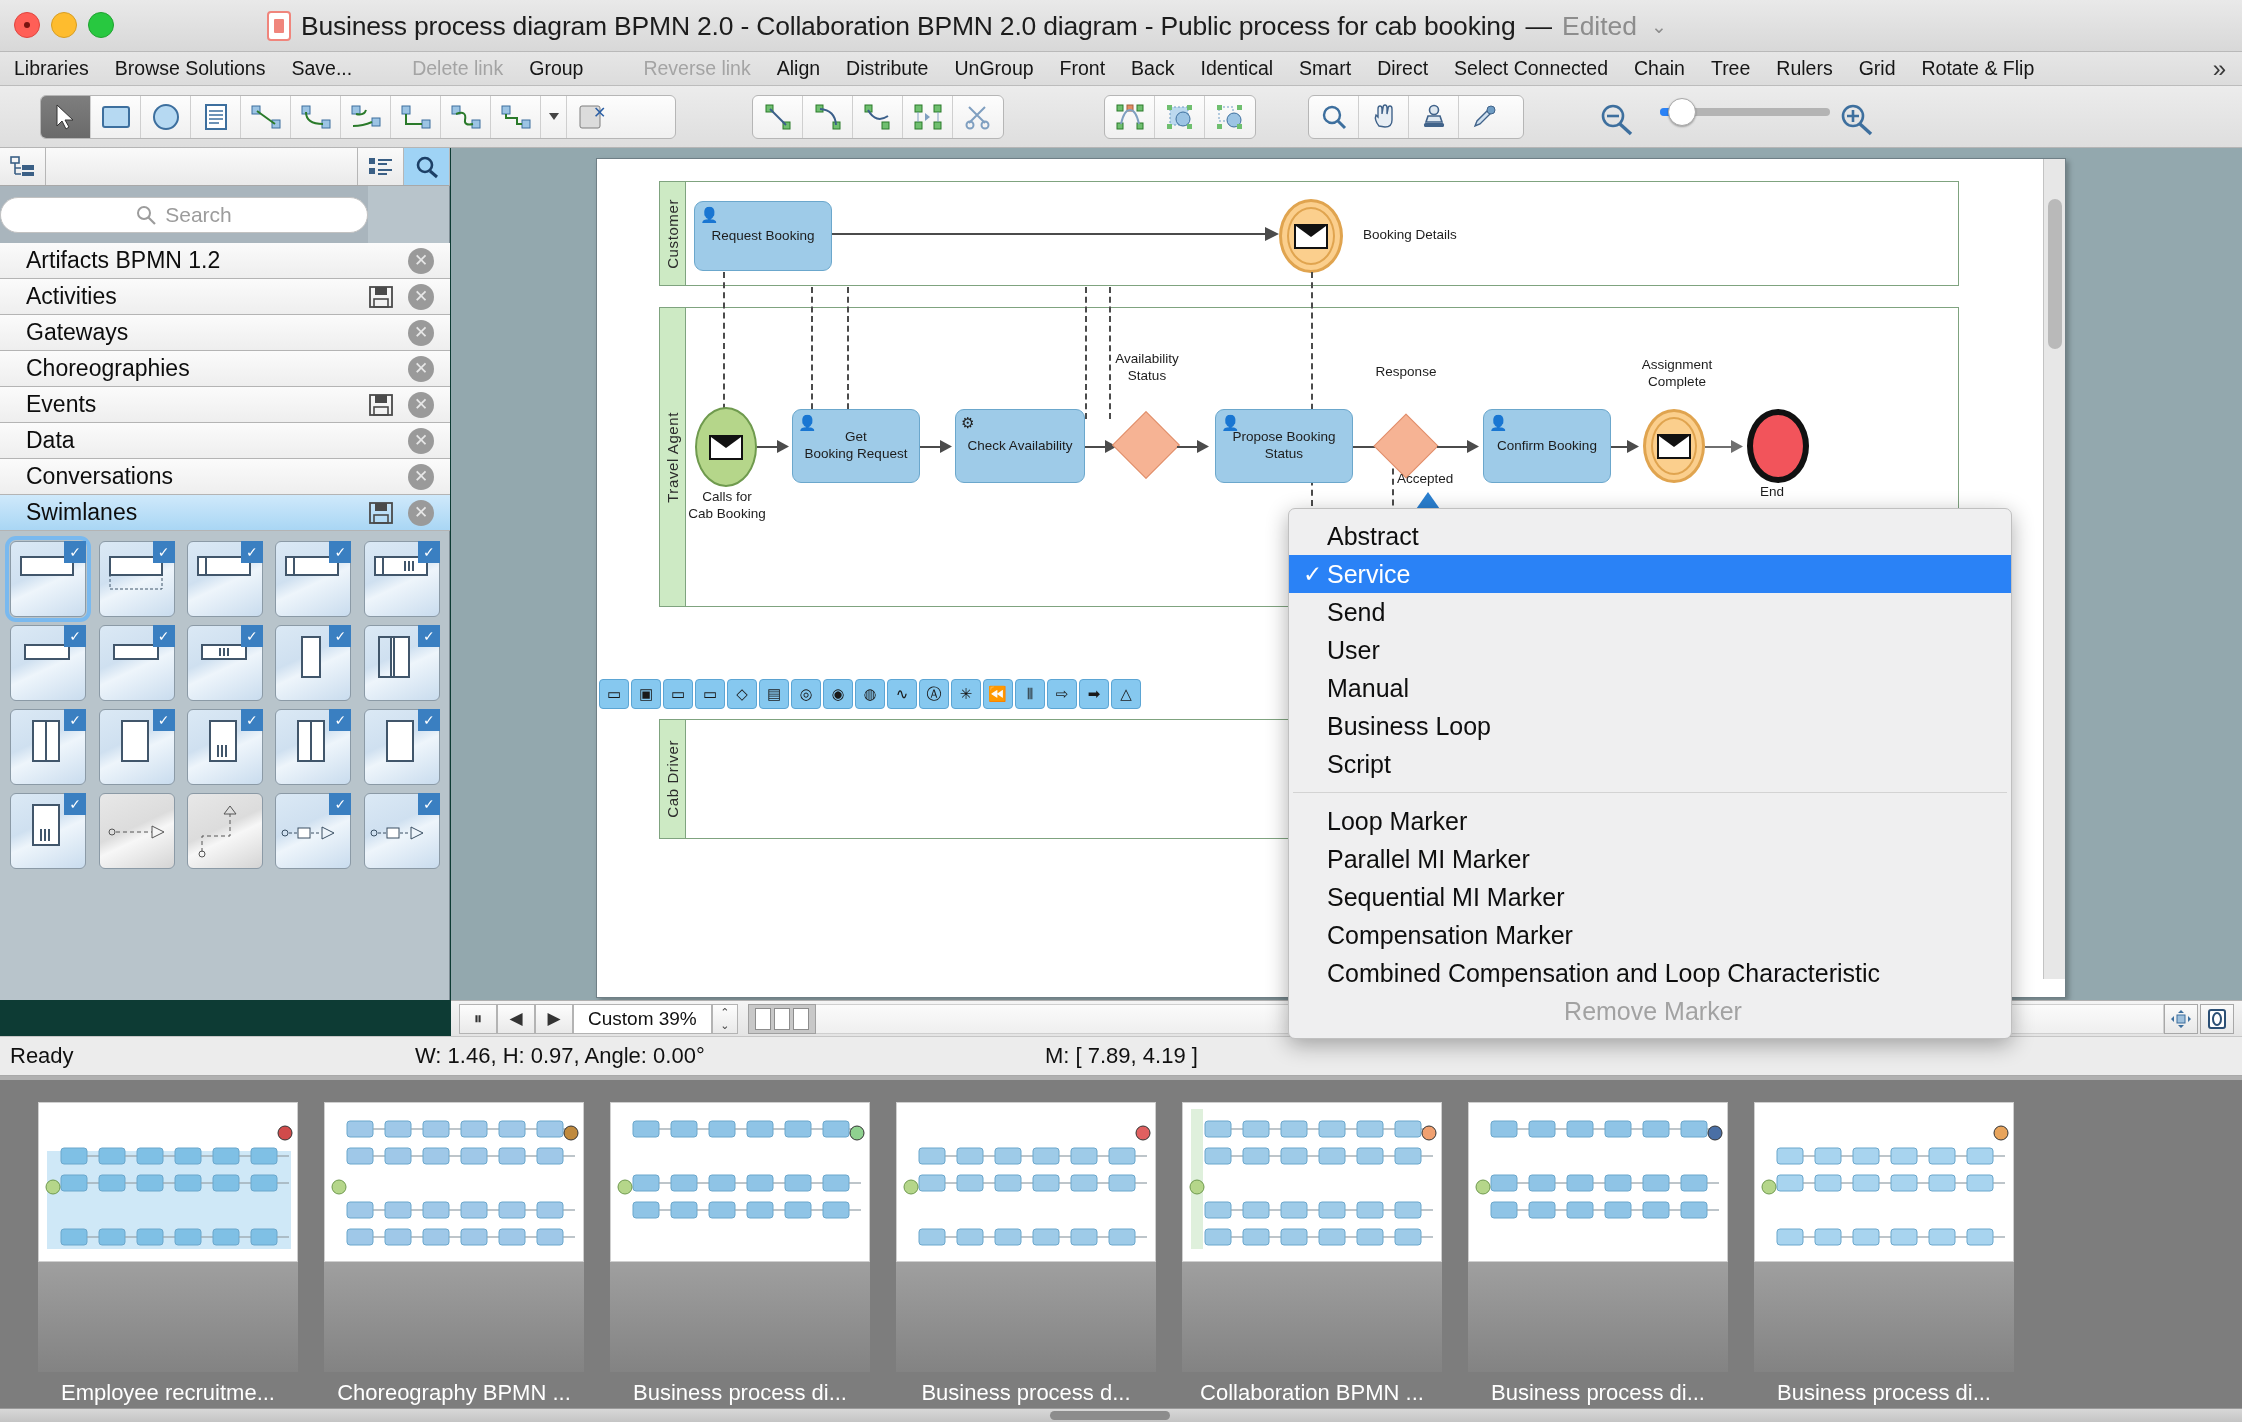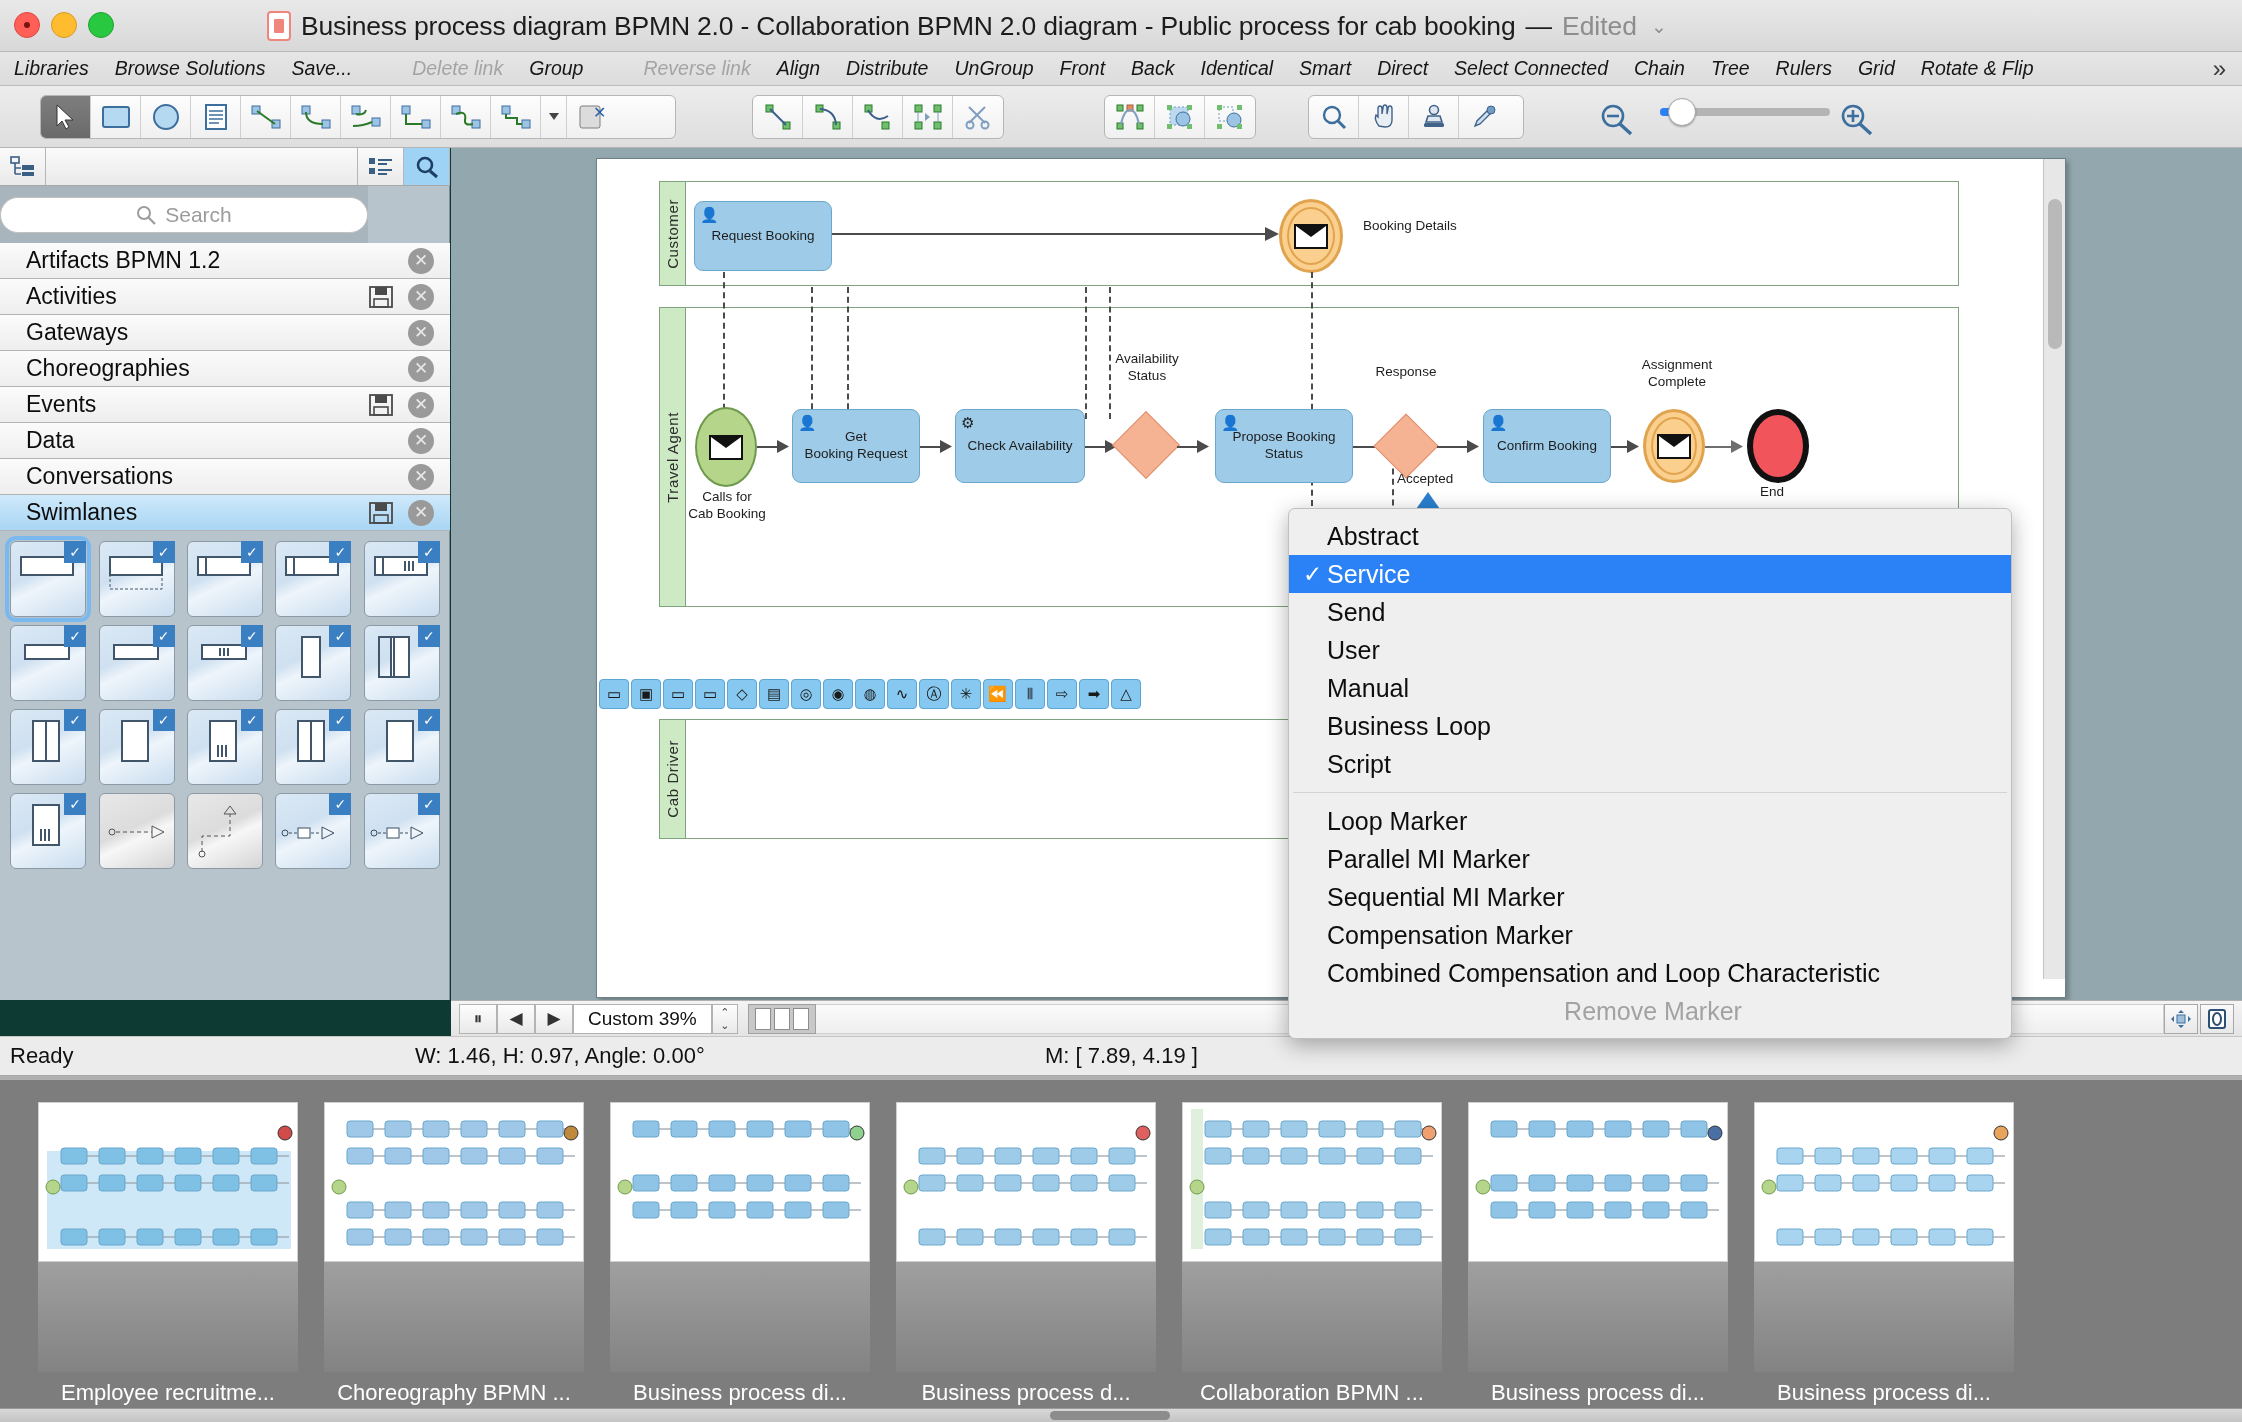--- a/index.html
+++ b/index.html
@@ -36,21 +36,21 @@
   .title-edited{ font-size:26.5px; color:#8d8d8d;}
   .title-chev{ font-size:19px; color:#8d8d8d; margin-left:4px;}
 
   
   .menubar{
     position:absolute; left:0; top:52px; width:2242px; height:34px;
     background:linear-gradient(#e6e6e6,#dcdcdc);
     border-bottom:1px solid #bcbcbc;
     display:flex; align-items:center; font-size:19.5px; color:#161616;
   }
-  .menubar .mi{ padding:0 0; margin-right:26px; white-space:nowrap;font-style:italic; }
+  .menubar .mi{ padding:0 0; margin-right:26px; white-space:nowrap; }
   .menubar .mi.dim{ color:#a4a4a4; }
   .menubar .gap{ margin-right:60px; }
   .menubar .chev{ position:absolute; right:16px; font-size:24px; color:#3a3a3a;}
 
   
   .toolbar{
     position:absolute; left:0; top:86px; width:2242px; height:62px;
     background:linear-gradient(#ececec,#dedede);
     border-bottom:1px solid #b5b5b5;
   }
@@ -718,21 +718,21 @@
 
       <div class="flow" style="left:235px; top:74px; width:440px; height:2px;"></div>
       <svg style="position:absolute; left:668px; top:68px;" width="16" height="14">
           <path d="M0 0 L14 7 L0 14 Z" fill="#4b4b4b"></path>
         </svg>
 
       <div class="evt inter" style="left:682px; top:40px; width:64px; height:74px;">
         <div style="position:absolute; inset:5px; border:2px solid #e0a44f; border-radius:50%;"></div>
         <div class="envelope"></div>
       </div>
-      <div class="lbl" style="left:766px; top:59px;">Booking Details</div>
+      <div class="lbl" style="left:766px; top:68px;">Booking Details</div>
 
       <div class="pool" style="left:62px; top:148px; width:1300px; height:300px;">
         <div class="lane-hd">
             <span>Travel Agent</span>
           </div>
       </div>
 
       <div class="msg" style="left:126px; top:113px; height:148px;"></div>
       <div class="msg" style="left:214px; top:128px; height:132px;"></div>
       <div class="msg" style="left:250px; top:128px; height:132px;"></div>

